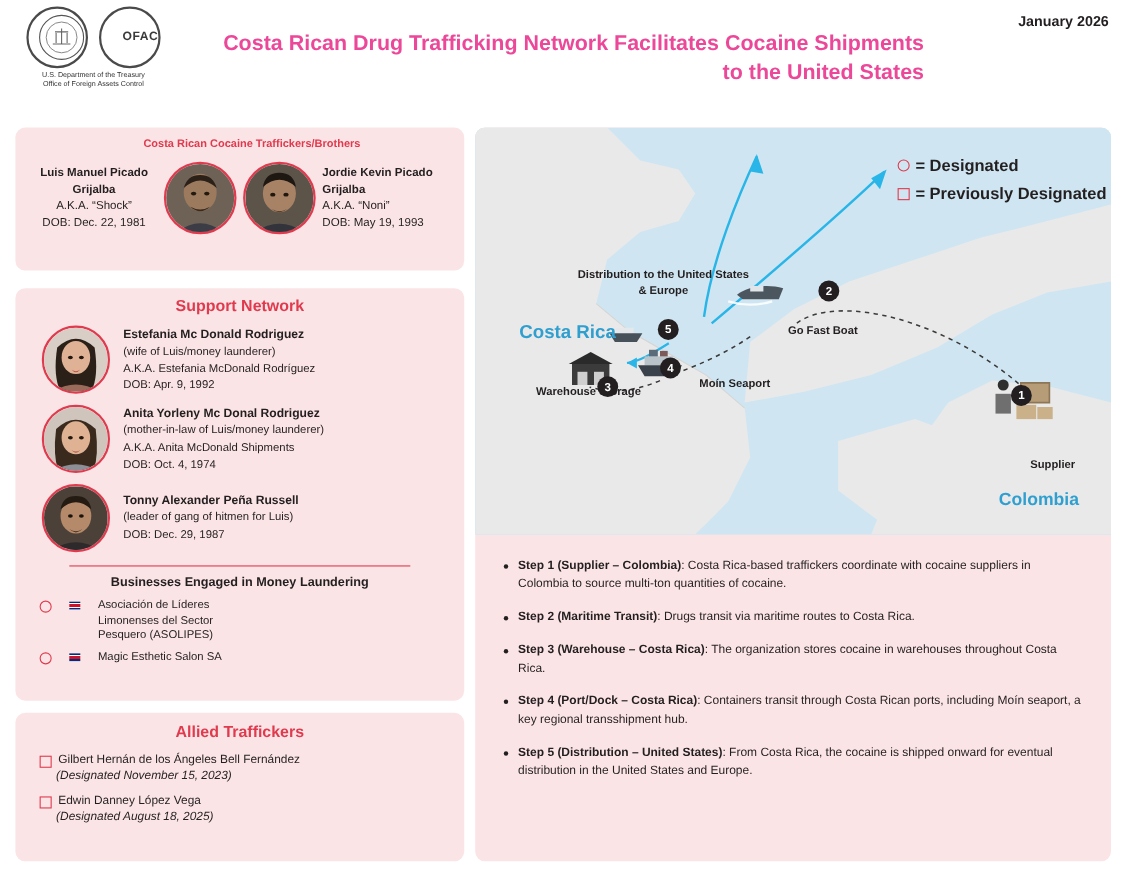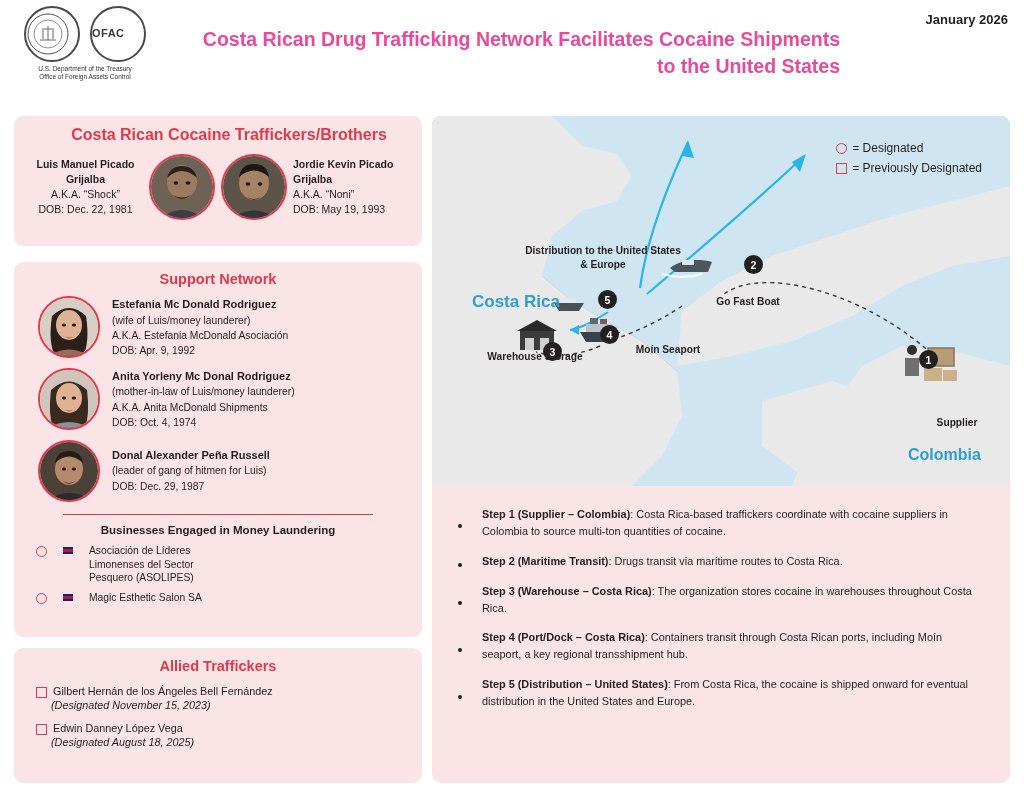--- a/index.html
+++ b/index.html
@@ -9,35 +9,35 @@
     font-family:"Liberation Sans", sans-serif;
     color:#231f20;
     position:relative;
     overflow:hidden;
   }
   
   .header{position:absolute;top:0;left:0;width:1024px;height:104px;}
   .seal-wrap{position:absolute;left:10px;top:6px;width:150px;text-align:center;}
   .seals{display:flex;justify-content:center;gap:10px;}
   .seal{width:52px;height:52px;border-radius:50%;border:2px solid #4a4a4a;
-        display:flex;align-items:center;justify-content:flex-start;
+        display:flex;align-items:center;justify-content:flex-end;
         font-size:7px;line-height:1.05;text-align:center;color:#3a3a3a;
         background:#fff;font-weight:bold;}
   .seal.ofac{font-size:11px;letter-spacing:.5px;}
   .seal-caption{font-size:6.5px;color:#333;margin-top:3px;line-height:1.25;}
   .title{position:absolute;left:180px;top:26px;width:660px;text-align:right;
          font-size:19.5px;font-weight:bold;line-height:1.38;color:#ec4899;}
   .date{position:absolute;right:16px;top:12px;font-size:13px;font-weight:bold;color:#231f20;}
 
   
   .panel{position:absolute;background:#fbe4e6;border-radius:9px;}
   .panel-title{text-align:center;color:#e03a4e;font-weight:bold;}
 
   #brothers{left:14px;top:116px;width:408px;height:130px;}
-  #brothers .panel-title{font-size:16px;margin-top:10px;margin-left:22px;}
+  #brothers .panel-title{font-size:10px;margin-top:10px;margin-left:22px;}
   .bros{display:flex;justify-content:center;align-items:center;gap:6px;margin-top:10px;}
   .bro-txt{width:115px;font-size:10.5px;line-height:1.45;color:#231f20;}
   .bro-txt.left{text-align:center;}
   .bro-txt.right{text-align:left;}
   .bro-name{font-weight:bold;}
   .portrait{width:62px;height:62px;border-radius:50%;border:2px solid #e03a4e;overflow:hidden;
             flex:0 0 auto;position:relative;}
   .face{position:absolute;inset:0;}
 
   #support{left:14px;top:262px;width:408px;height:375px;}
@@ -59,37 +59,37 @@
 
   #allied{left:14px;top:648px;width:408px;height:135px;}
   #allied .panel-title{font-size:14.5px;margin-top:10px;}
   .allied-item{display:flex;gap:6px;font-size:10.8px;margin:11px 0 0 22px;align-items:flex-start;}
   .allied-sub{font-style:italic;margin-left:37px;font-size:10.8px;margin-top:1px;}
 
   
   #mapcard{position:absolute;left:432px;top:116px;width:578px;height:667px;
            background:#fbe4e6;border-radius:9px;overflow:hidden;}
   .mapbox{position:absolute;left:0;top:0;width:578px;height:370px;background:#cfe6f2;overflow:hidden;}
-  .legend{position:absolute;right:28px;top:22px;font-size:12px;line-height:1.7;color:#231f20;}
+  .legend{position:absolute;right:4px;top:22px;font-size:15px;line-height:1.7;color:#231f20;font-weight:bold;}
   .legend div{display:flex;align-items:center;gap:5px;}
 
   .maplabel{position:absolute;font-weight:bold;}
   .lbl-cr{left:40px;top:176px;color:#2f9fd0;font-size:17px;}
   .lbl-col{left:476px;top:330px;color:#2f9fd0;font-size:16px;}
   .lbl-dist{left:91px;top:128px;width:160px;text-align:center;font-size:10.2px;line-height:1.4;color:#231f20;}
   .lbl-gfb{left:261px;top:180px;width:110px;text-align:center;font-size:10.2px;color:#231f20;}
   .lbl-moin{left:176px;top:228px;width:120px;text-align:center;font-size:10.2px;color:#231f20;}
   .lbl-ware{left:48px;top:234px;width:110px;text-align:center;font-size:10.2px;line-height:1.35;color:#231f20;}
   .lbl-sup{left:480px;top:301px;width:90px;text-align:center;font-size:10.2px;color:#231f20;}
 
   .num{position:absolute;width:19px;height:19px;border-radius:50%;background:#231f20;color:#fff;
        font-size:10.5px;font-weight:bold;display:flex;align-items:center;justify-content:center;}
 
   .steps{position:absolute;left:0;top:372px;width:578px;height:295px;padding:18px 26px 0 26px;box-sizing:border-box;}
-  .step{display:flex;gap:20px;margin-bottom:13px;align-items:center;}
+  .step{display:flex;gap:9px;margin-bottom:13px;}
   .bullet{width:4px;height:4px;border-radius:50%;background:#231f20;margin-top:7px;flex:0 0 auto;}
   .step-txt{font-size:10.9px;line-height:1.55;}
   .step-txt b{font-weight:bold;}
 </style>
 </head>
 <body>
 
 <div class="header">
   <div class="seal-wrap">
     <div class="seals">
@@ -163,21 +163,21 @@
         <ellipse cx="29" cy="27" rx="13" ry="15" fill="#e0b295"></ellipse>
         <ellipse cx="24" cy="27" rx="2.2" ry="1.6" fill="#23170e"></ellipse>
         <ellipse cx="34" cy="27" rx="2.2" ry="1.6" fill="#23170e"></ellipse>
         <path d="M25 38 q4 3 8 0 q-4 5 -8 0z" fill="#b9544f"></path>
         <path d="M8 58 q21 -13 42 0z" fill="#9a6a5a"></path>
       </svg>
     </div>
     <div class="p-info">
       <div class="p-name">Estefania Mc Donald Rodriguez</div>
       <div class="p-role">(wife of Luis/money launderer)</div>
-      <div>A.K.A. Estefania McDonald Asociación</div>
+      <div>A.K.A. Estefania McDonald Rodríguez</div>
       <div>DOB: Apr. 9, 1992</div>
     </div>
   </div>
 
   <div class="person">
     <div class="portrait">
       <svg class="face" viewBox="0 0 58 58" aria-hidden="true">
         <rect width="58" height="58" fill="#cfc5bd"></rect>
         <path d="M11 20 q18 -17 36 0 q3 24 -2 38 H13 q-5 -14 -2 -38z" fill="#3a2a1e"></path>
         <ellipse cx="29" cy="28" rx="13" ry="15" fill="#dfb293"></ellipse>
@@ -201,21 +201,21 @@
         <rect width="58" height="58" fill="#4c4138"></rect>
         <ellipse cx="29" cy="27" rx="14" ry="16" fill="#b58a6b"></ellipse>
         <path d="M15 21 q14 -13 28 0 q-2 -12 -14 -12 q-12 0 -14 12z" fill="#241b13"></path>
         <ellipse cx="24" cy="27" rx="2.2" ry="1.6" fill="#1c140c"></ellipse>
         <ellipse cx="34" cy="27" rx="2.2" ry="1.6" fill="#1c140c"></ellipse>
         <path d="M23 39 q6 4 12 0 q-6 6 -12 0z" fill="#4a3322"></path>
         <path d="M7 58 q22 -14 44 0z" fill="#2e2a2c"></path>
       </svg>
     </div>
     <div class="p-info">
-      <div class="p-name">Donal Alexander Peña Russell</div>
+      <div class="p-name">Tonny Alexander Peña Russell</div>
       <div class="p-role">(leader of gang of hitmen for Luis)</div>
       <div>DOB: Dec. 29, 1987</div>
     </div>
   </div>
 
   <div class="hr"></div>
   <div class="biz-title">Businesses Engaged in Money Laundering</div>
 
   <div class="biz-cols">
     <div class="biz-col">

